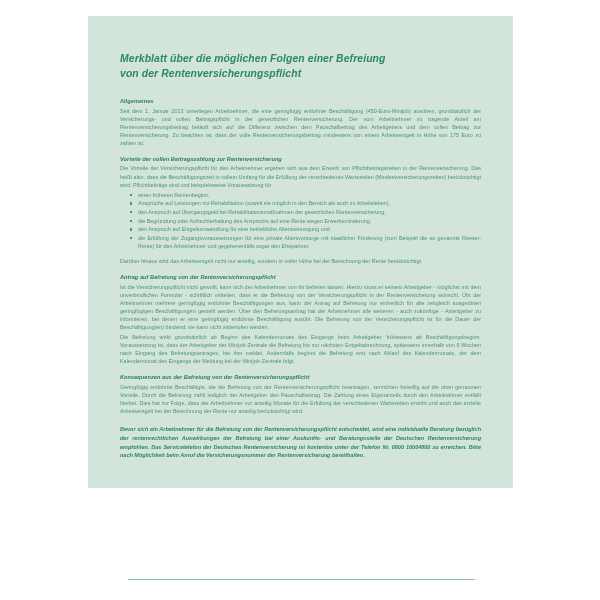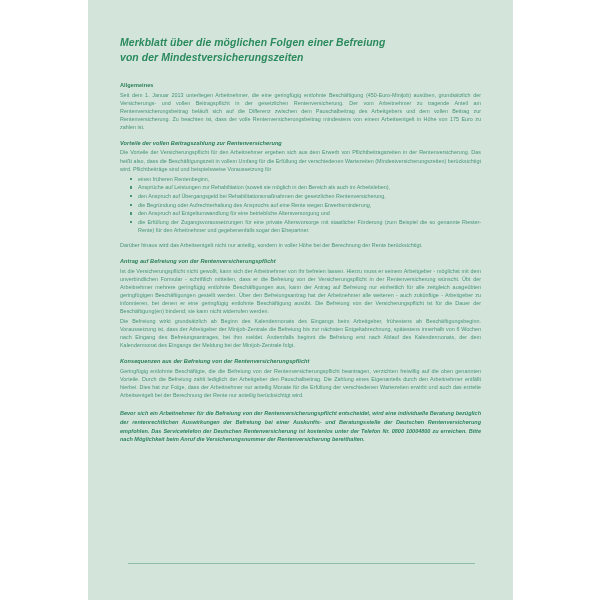--- a/index.html
+++ b/index.html
@@ -9,23 +9,23 @@
   }
   body {
     width: 600px;
     height: 600px;
     overflow: hidden;
     font-family: "Liberation Sans", sans-serif;
   }
   #page {
     position: absolute;
     left: 88px;
-    top: 0;
+    top: 16px;
     width: 425px;
-    height: 600px;
+    height: 472px;
     background: #d3e4da;
     box-sizing: border-box;
     padding: 8px;
   }
   #page-inner {
     position: absolute;
     left: 32px;
     top: 36px;
     width: 361px;
   }
@@ -103,21 +103,21 @@
   }
 </style>
 </head>
 <body>
 
 <div id="page">
   <div id="page-inner">
 
     <div class="doc-title">
       <span>Merkblatt über die möglichen Folgen einer Befreiung</span>
-      <span>von der Mindestversicherungszeiten</span>
+      <span>von der Rentenversicherungspflicht</span>
     </div>
 
     <div class="section">
       <div class="sec-head plain">Allgemeines</div>
       <p class="body">Seit dem 1. Januar 2013 unterliegen Arbeitnehmer, die eine geringfügig entlohnte Beschäftigung (450-Euro-Minijob) ausüben, grundsätzlich der Versicherungs- und vollen Beitragspflicht in der gesetzlichen Rentenversicherung. Der vom Arbeitnehmer zu tragende Anteil am Rentenversicherungsbeitrag beläuft sich auf die Differenz zwischen dem Pauschalbeitrag des Arbeitgebers und dem vollen Beitrag zur Rentenversicherung. Zu beachten ist, dass der volle Rentenversicherungsbeitrag mindestens von einem Arbeitsentgelt in Höhe von 175 Euro zu zahlen ist.</p>
     </div>
 
     <div class="section">
       <div class="sec-head">Vorteile der vollen Beitragszahlung zur Rentenversicherung</div>
       <p class="body tight">Die Vorteile der Versicherungspflicht für den Arbeitnehmer ergeben sich aus dem Erwerb von Pflichtbeitragszeiten in der Rentenversicherung. Das heißt also, dass die Beschäftigungszeit in vollem Umfang für die Erfüllung der verschiedenen Wartezeiten (Mindestversicherungszeiten) berücksichtigt wird. Pflichtbeiträge sind und beispielsweise Voraussetzung für</p>

